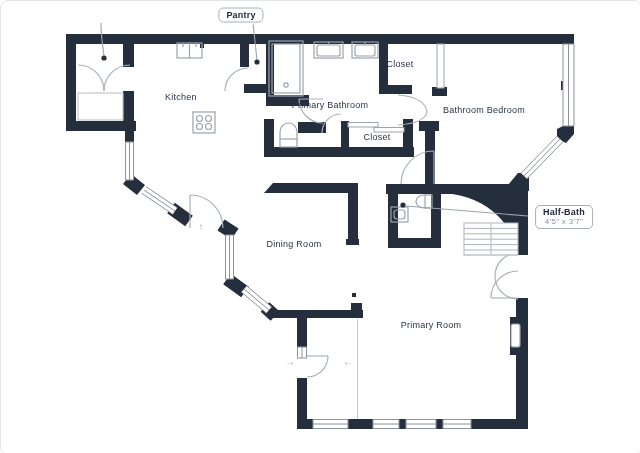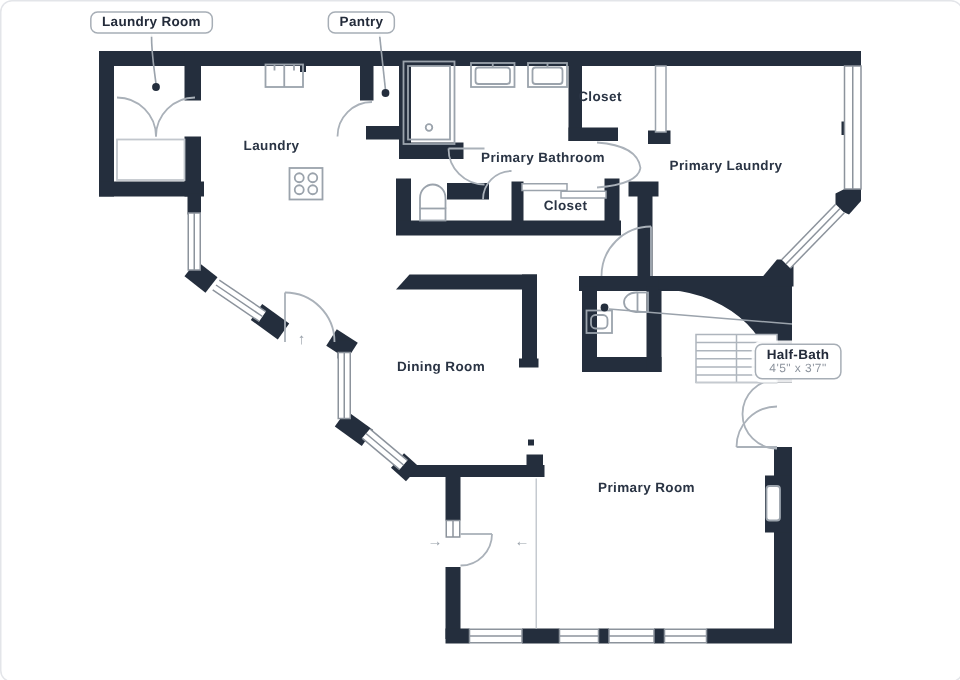--- a/index.html
+++ b/index.html
@@ -6,21 +6,21 @@
   .stage{
     position:relative;width:640px;height:453px;
     background:#ffffff;
     border:1px solid #e3e5e9;border-radius:8px;
     font-family:"Liberation Sans", sans-serif;
     overflow:hidden;
   }
   .plan-svg{position:absolute;left:0;top:0;width:640px;height:453px;}
   .room-label{
     position:absolute;transform:translate(-50%,-50%);
-    font-size:9px;font-weight:bold;color:#2a3444;
+    font-size:9px;font-weight:normal;color:#2a3444;
     letter-spacing:.25px;white-space:nowrap;pointer-events:none;
   }
   .callout{
     position:absolute;transform:translate(-50%,-50%);
     background:#fff;border:1.5px solid #a7aeb6;border-radius:5px;
     padding:1px 7px 2px 7px;text-align:center;white-space:nowrap;
     box-shadow:0 0 0 2px rgba(255,255,255,.9);
   }
   .callout .c-title{font-size:9px;font-weight:bold;color:#232b3a;letter-spacing:.2px;}
   .callout .c-dims{font-size:8px;color:#8d949e;letter-spacing:.3px;margin-top:0px;}
@@ -250,35 +250,32 @@
     <g>
       <path d="M100,22 C100,36 102,46 103,55" fill="none" stroke="#9ba3ac" stroke-width="1.1"></path>
       <circle cx="103" cy="57" r="2.6" fill="#242e3d"></circle>
       <path d="M252,22 L256,59" fill="none" stroke="#9ba3ac" stroke-width="1.1"></path>
       <circle cx="256" cy="61" r="2.6" fill="#242e3d"></circle>
       <path d="M527,215 L405,205" fill="none" stroke="#9ba3ac" stroke-width="1.1"></path>
       <circle cx="402" cy="204" r="2.6" fill="#242e3d"></circle>
     </g>
   </svg>
 
-  <div class="room-label" style="left:180px;top:96px;">Laundry</div>
-  <div class="room-label" style="left:361px;top:104px;">Primary Bathroom</div>
+  <div class="room-label" style="left:180px;top:96px;">Kitchen</div>
+  <div class="room-label" style="left:329px;top:104px;">Primary Bathroom</div>
   <div class="room-label" style="left:399px;top:63px;">Closet</div>
-  <div class="room-label" style="left:483px;top:109px;">Primary Laundry</div>
+  <div class="room-label" style="left:483px;top:109px;">Bathroom Bedroom</div>
   <div class="room-label" style="left:376px;top:136px;">Closet</div>
   <div class="room-label" style="left:293px;top:243px;">Dining Room</div>
   <div class="room-label" style="left:430px;top:324px;">Primary Room</div>
 
-  <div class="callout" style="left:100px;top:14px;">
-    <div class="c-title">Laundry Room</div>
-  </div>
   <div class="callout" style="left:240px;top:14px;">
     <div class="c-title">Pantry</div>
   </div>
-  <div class="callout" style="left:531px;top:216px;margin-top:24px;">
+  <div class="callout" style="left:563px;top:216px;">
     <div class="c-title">Half-Bath</div>
     <div class="c-dims">4'5" x 3'7"</div>
   </div>
 
   <div class="arrow" style="left:200px;top:226px;">↑</div>
   <div class="arrow" style="left:289px;top:361px;">→</div>
   <div class="arrow" style="left:347px;top:361px;">←</div>
 
 </div>
 

